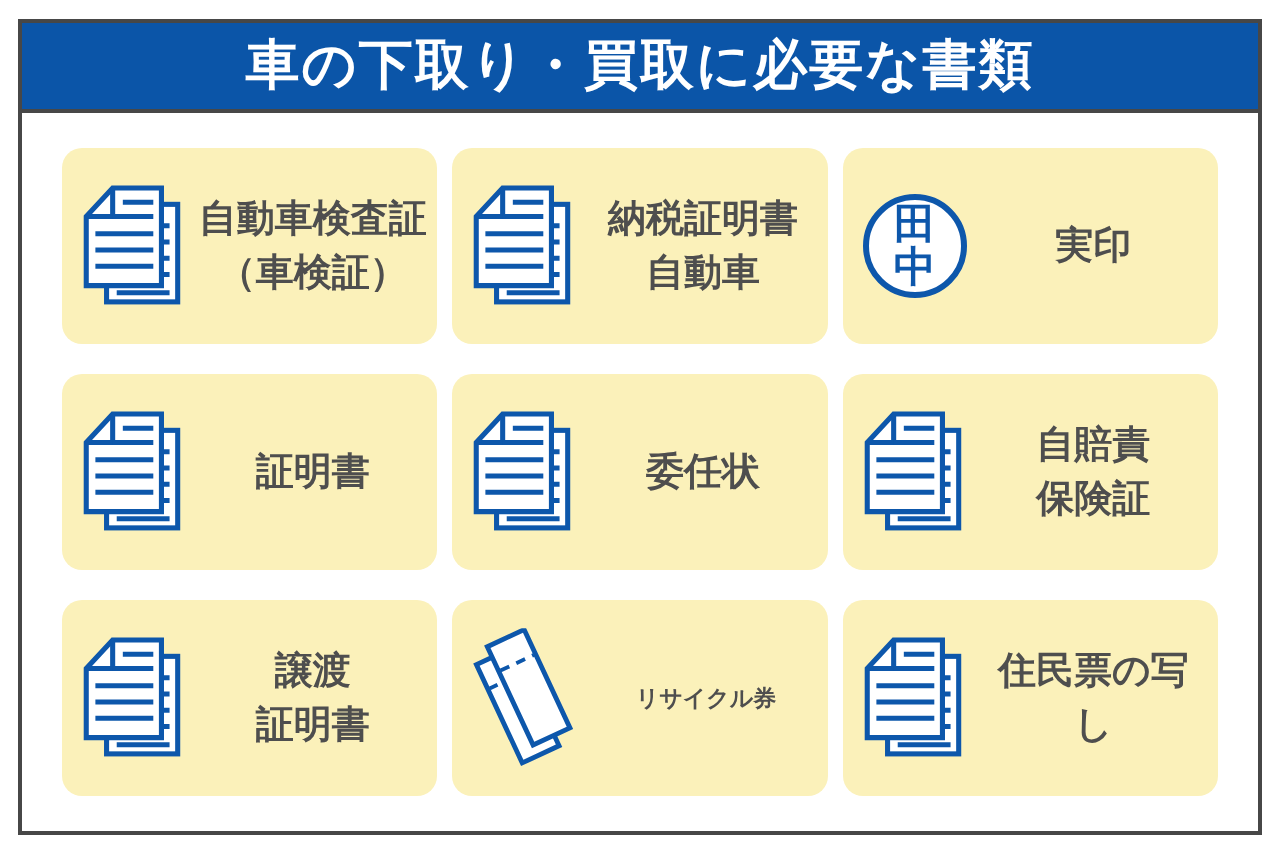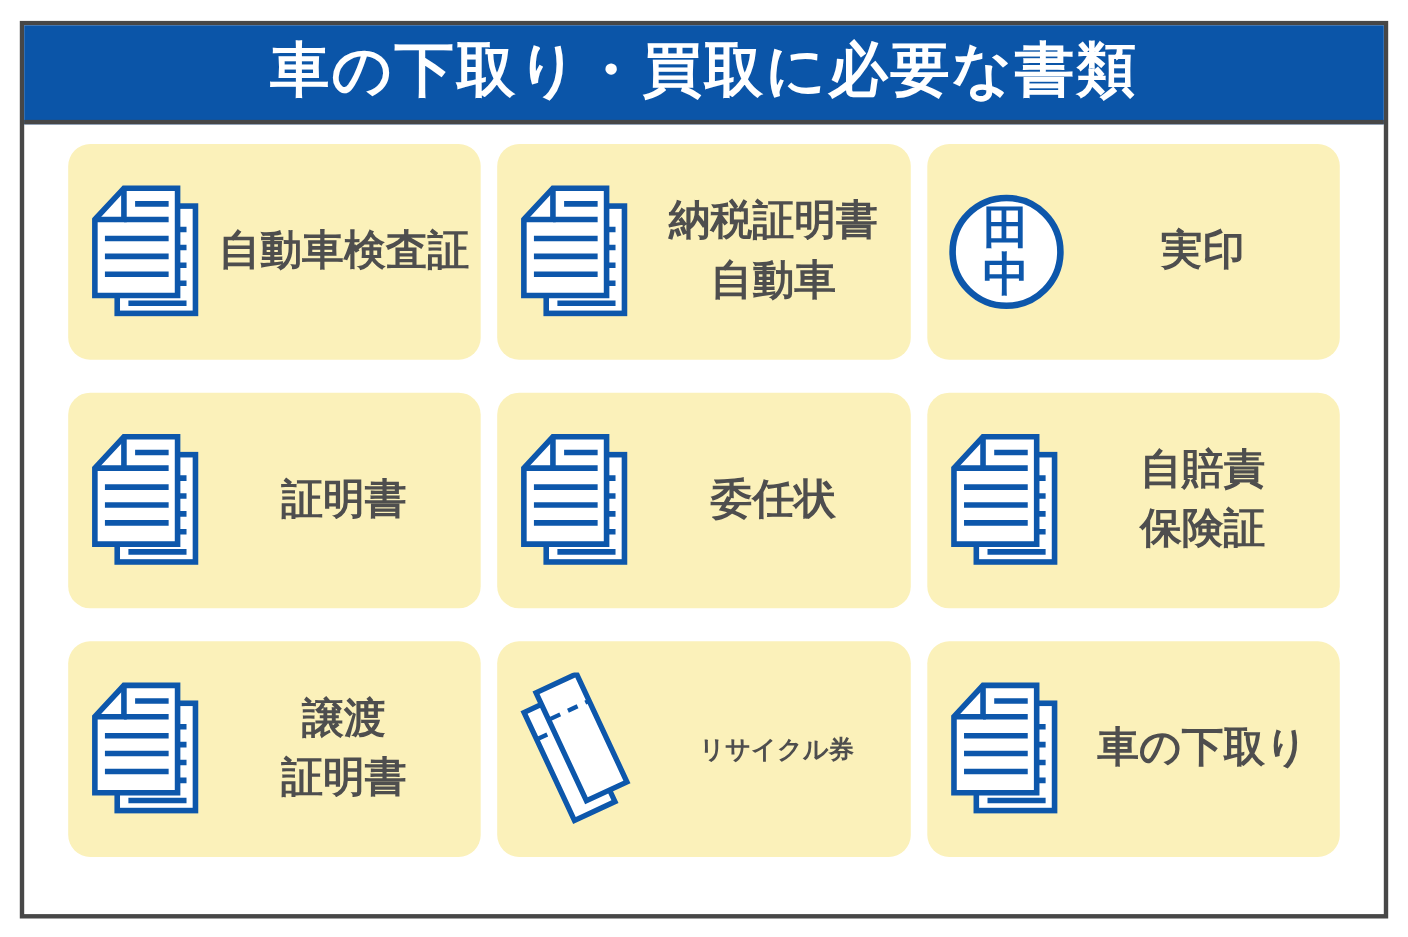--- a/index.html
+++ b/index.html
@@ -16,21 +16,21 @@
     display:flex; align-items:center; justify-content:center;
   }
   .header .title {
     color:#ffffff; font-size:54px; font-weight:900; letter-spacing:2px;
     line-height:1; padding-bottom:4px;
   }
 
   .grid {
     display:grid; grid-template-columns:repeat(3,1fr);
     column-gap:15px; row-gap:30px;
-    padding:18px 40px 0 40px;
+    padding:35px 40px 0 40px;
   }
 
   .card {
     background:#FBF1BA; border-radius:20px; height:196px;
     display:flex; align-items:center;
   }
   .icon-wrap {
     flex:0 0 128px; margin-left:8px;
     display:flex; align-items:center; justify-content:center;
   }
@@ -94,20 +94,21 @@
   <div class="grid">
 
     <div class="card">
       <span class="icon-wrap">
         <svg class="doc-svg" viewBox="0 0 104 124">
             <use href="#sym-docs"></use>
           </svg>
       </span>
       <div class="label">
         <div>自動車検査証</div>
+        <div>（車検証）</div>
       </div>
     </div>
 
     <div class="card">
       <span class="icon-wrap">
         <svg class="doc-svg" viewBox="0 0 104 124">
             <use href="#sym-docs"></use>
           </svg>
       </span>
       <div class="label">
@@ -185,18 +186,18 @@
       </div>
     </div>
 
     <div class="card">
       <span class="icon-wrap">
         <svg class="doc-svg" viewBox="0 0 104 124">
             <use href="#sym-docs"></use>
           </svg>
       </span>
       <div class="label">
-        <div>車の下取り</div>
+        <div>住民票の写し</div>
       </div>
     </div>
 
   </div>
 </div>
 
 </body></html>

